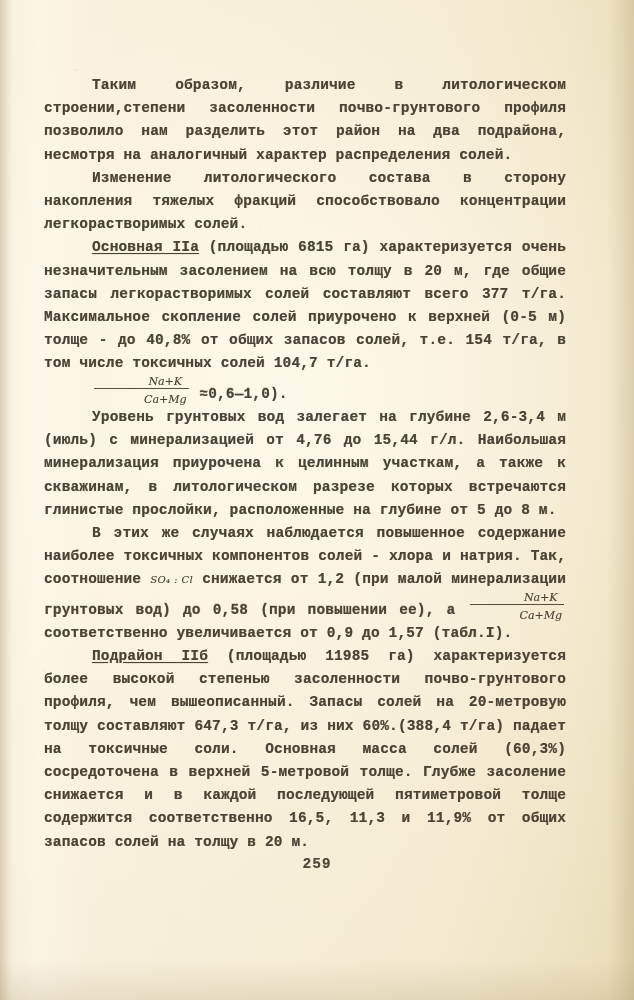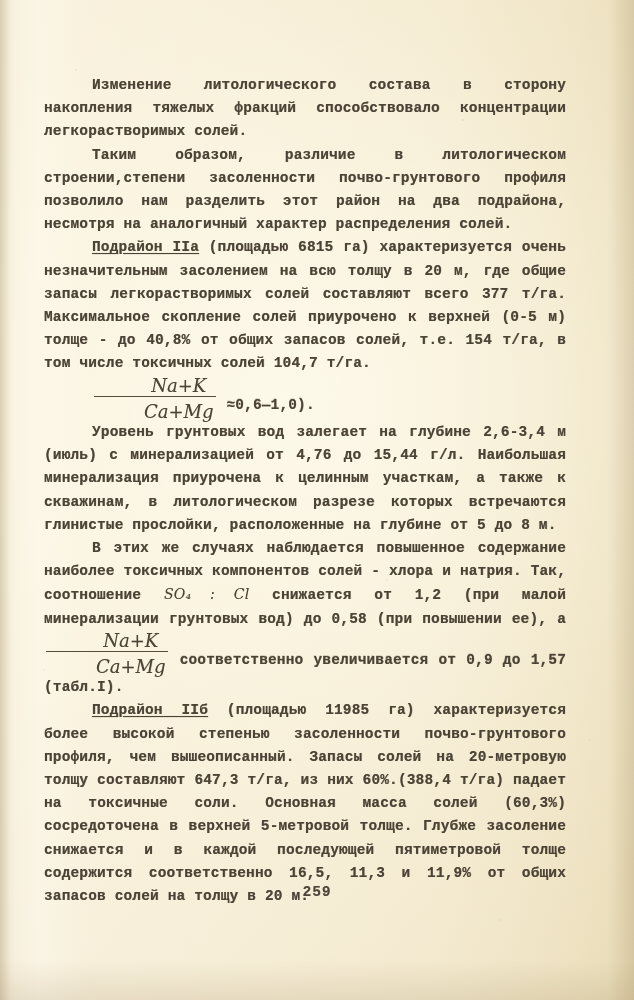--- a/index.html
+++ b/index.html
@@ -99,66 +99,66 @@
   .u { text-decoration: underline; text-underline-offset: 2px; }
 
   
   .frac {
     display: inline-block;
     vertical-align: -0.52em;
     text-align: center;
     font-family: "DejaVu Serif", "Liberation Serif", serif;
     font-style: italic;
     font-weight: 400;
-    font-size: 18px;
+    font-size: 11px;
     line-height: 1.08;
     margin: 0 2px;
     letter-spacing: 0;
     text-shadow: 0.3px 0.2px 0.4px rgba(70,58,40,0.35);
   }
   .frac .num { display: block; padding: 0 2px 0.5px 2px; }
   .frac .den { display: block; padding: 5px 2px 0 2px; border-top: 1.1px solid #554c3c; }
 
   .mathi {
     font-family: "DejaVu Serif", "Liberation Serif", serif;
     font-style: italic;
     font-weight: 400;
-    font-size: 14px;
+    font-size: 10px;
     letter-spacing: 0.3px;
     text-shadow: 0.3px 0.2px 0.4px rgba(70,58,40,0.35);
   }
 
   #pagenum {
     position: absolute;
     left: 0; right: 0;
-    top: 884px;
+    top: 856px;
     text-align: center;
     font-size: 14.5px;
     font-weight: 700;
     letter-spacing: 1px;
     color: #4f463a;
     text-shadow: 0.35px 0.25px 0.5px rgba(70,58,40,0.40);
   }
 </style>
 </head>
 <body>
 
 <div id="page">
 
   <div id="gutter"></div>
   <div id="edge-right"></div>
   <div id="edge-bottom"></div>
 
   <div id="textblock">
 
+    <p class="para">Таким образом, различие в литологическом строении,степени засоленности почво-грунтового профиля позволило нам разделить этот район на два подрайона, несмотря на аналогичный характер распределения солей.</p>
+
     <p class="para">Изменение литологического состава в сторону накопления тяжелых фракций способствовало концентрации легкорастворимых солей.</p>
 
-    <p class="para">Таким образом, различие в литологическом строении,степени засоленности почво-грунтового профиля позволило нам разделить этот район на два подрайона, несмотря на аналогичный характер распределения солей.</p>
-
-    <p class="para"><span class="u">Подрайон IIа</span><span> (площадью 6815 га) характеризуется очень незначительным засолением на всю толщу в 20 м, где общие запасы легкорастворимых солей составляют всего 377 т/га. Максимальное скопление солей приурочено к верхней (0-5 м) толще - до 40,8% от общих запасов солей, т.е. 154 т/га, в том числе токсичных солей 104,7 т/га.</span></p>
+    <p class="para"><span class="u">Основная IIа</span><span> (площадью 6815 га) характеризуется очень незначительным засолением на всю толщу в 20 м, где общие запасы легкорастворимых солей составляют всего 377 т/га. Максимальное скопление солей приурочено к верхней (0-5 м) толще - до 40,8% от общих запасов солей, т.е. 154 т/га, в том числе токсичных солей 104,7 т/га.</span></p>
 
 
     <p class="para"><span class="frac"><span class="num">Na+K</span><span class="den">Ca+Mg</span></span><span> ≈0,6—1,0).</span></p>
 
     <p class="para">Уровень грунтовых вод залегает на глубине 2,6-3,4 м (июль) с минерализацией от 4,76 до 15,44 г/л. Наибольшая минерализация приурочена к целинным участкам, а также к скважинам, в литологическом разрезе которых встречаются глинистые прослойки, расположенные на глубине от 5 до 8 м.</p>
 
     <p class="para"><span>В этих же случаях наблюдается повышенное содержание наиболее токсичных компонентов солей - хлора и натрия. Так, соотношение </span><span class="mathi">SO₄ : Cl</span><span> снижается от 1,2 (при малой минерализации грунтовых вод) до 0,58 (при повышении ее), а </span><span class="frac"><span class="num">Na+K</span><span class="den">Ca+Mg</span></span><span> соответственно увеличивается от 0,9 до 1,57 (табл.I).</span></p>
 
     <p class="para"><span class="u">Подрайон IIб</span><span> (площадью 11985 га) характеризуется более высокой степенью засоленности почво-грунтового профиля, чем вышеописанный. Запасы солей на 20-метровую толщу составляют 647,3 т/га, из них 60%.(388,4 т/га) падает на токсичные соли. Основная масса солей (60,3%) сосредоточена в верхней 5-метровой толще. Глубже засоление снижается и в каждой последующей пятиметровой толще содержится соответственно 16,5, 11,3 и 11,9% от общих запасов солей на толщу в 20 м.</span></p>
 

